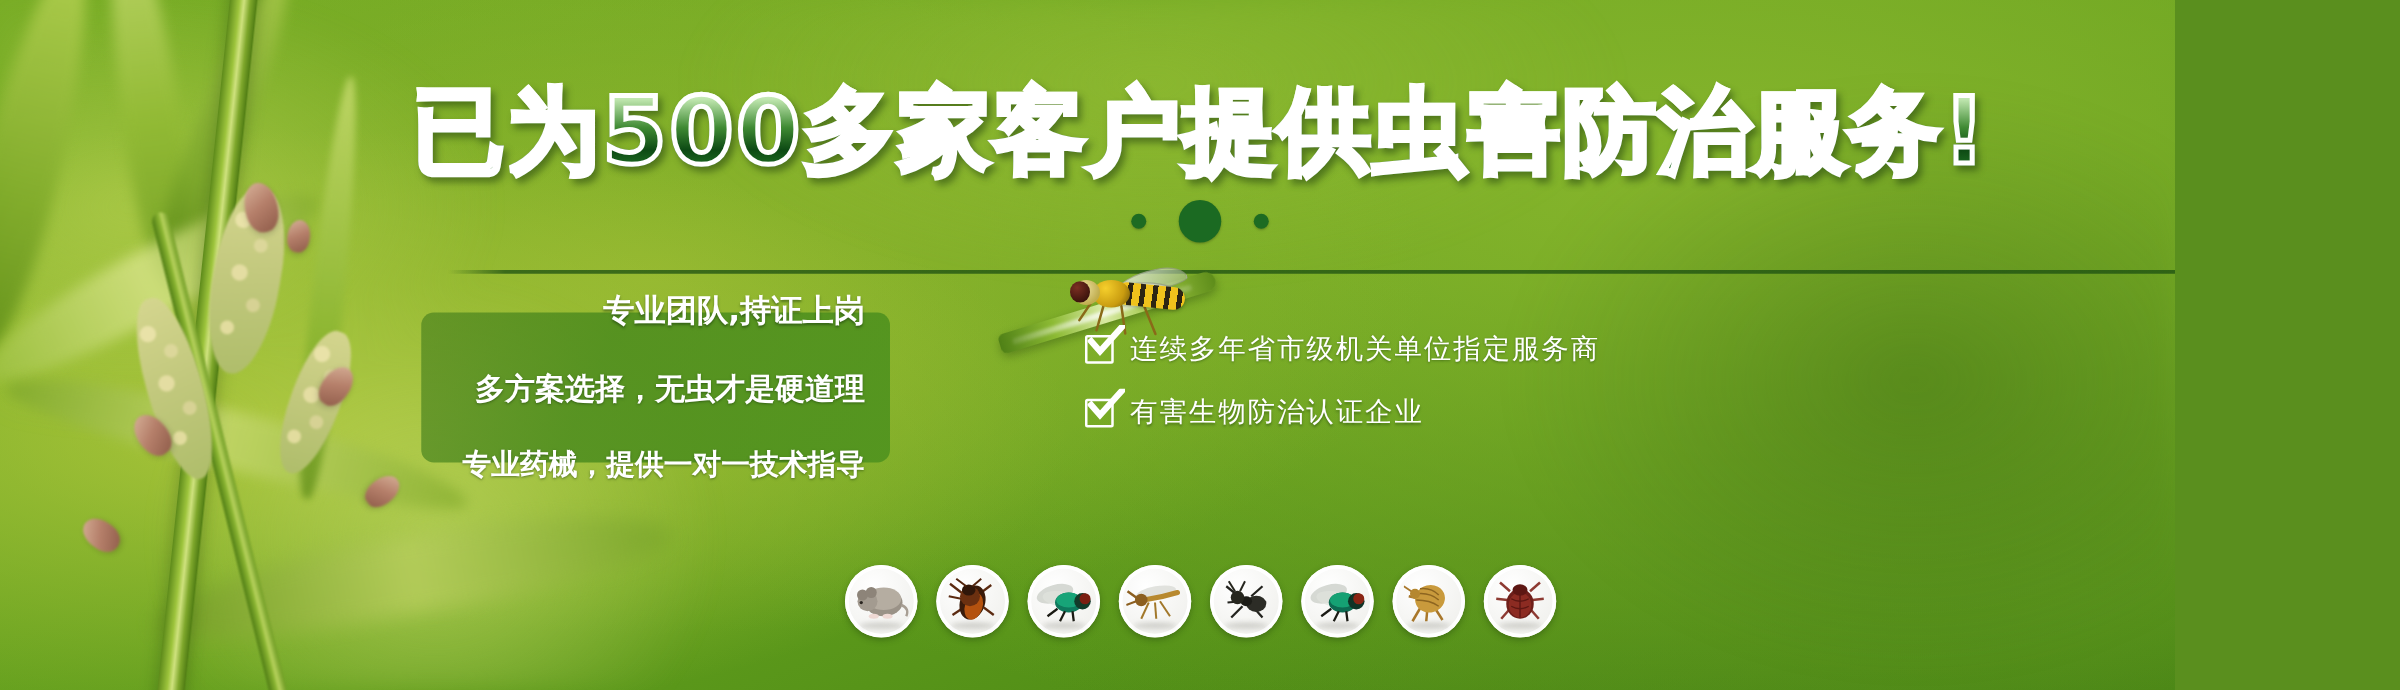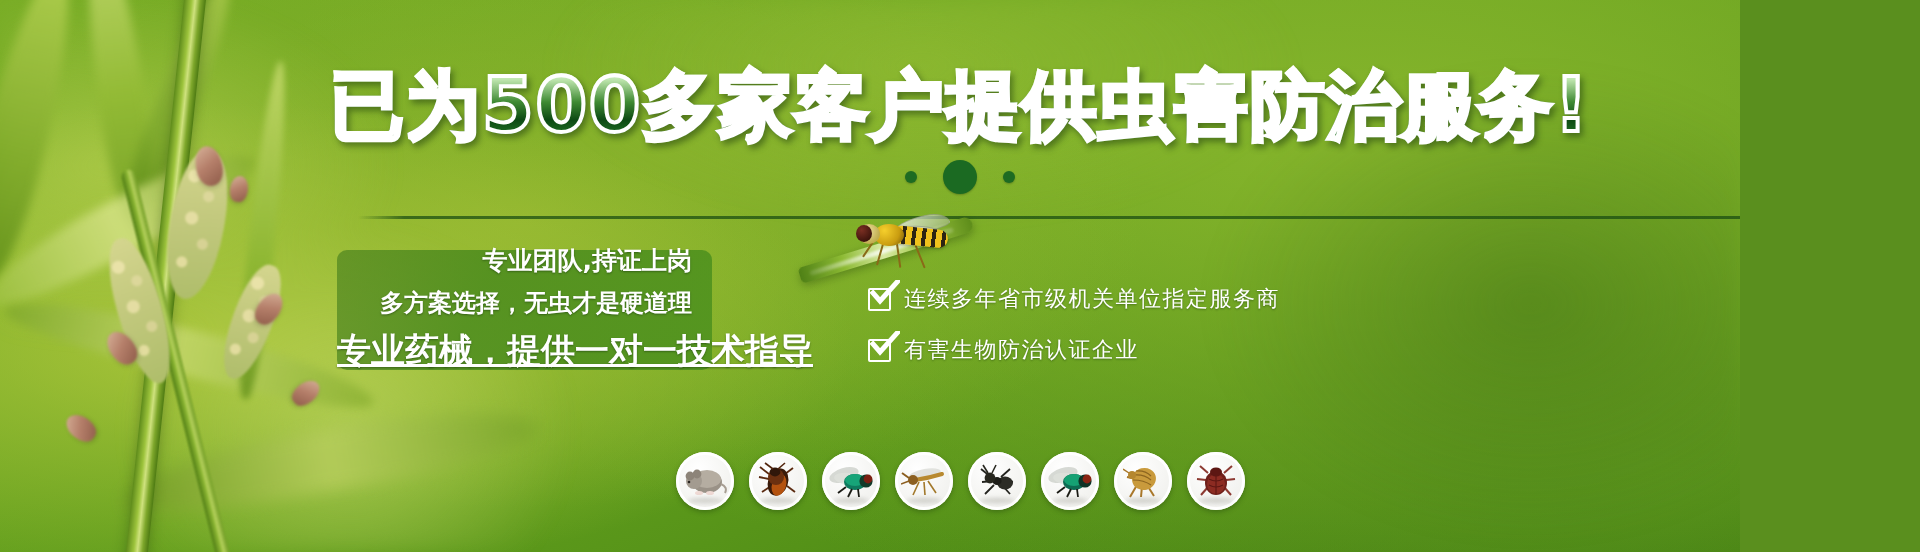--- a/index.html
+++ b/index.html
@@ -126,30 +126,31 @@
   .dot.d2{ width:34px; height:34px; background:#1b6a22; }
   .dot.d3{ width:12px; height:12px; }
 
   
   .slogan-box{
     position:absolute; left:337px; top:250px; width:375px; height:120px;
     background:linear-gradient(115deg,rgba(56,116,24,.55) 0%,rgba(70,136,28,.80) 38%,rgba(78,146,30,.88) 100%);
     border-radius:10px;
     display:flex; flex-direction:column; justify-content:center;
     padding:6px 10px 8px 0;
+    gap:20px;
   }
   .slogan-line{
     color:#ffffff; font-weight:bold; white-space:nowrap;
     text-align:right; padding-right:10px;
     text-shadow:0 1px 2px rgba(20,50,10,.5);
     font-family:"DejaVu Sans","Liberation Sans",sans-serif;
   }
   .slogan-line.l1{ font-size:25px; margin-bottom:10px; }
   .slogan-line.l2{ font-size:24px; margin-bottom:9px; }
-  .slogan-line.l3{ font-size:34px;text-decoration:underline; }
+  .slogan-line.l3{ font-size:23px; }
 
   
   .leaf-wrap{ position:absolute; left:800px; top:230px; width:200px; height:80px; }
   .leaf-blade{
     position:absolute; left:0; top:38px; width:180px; height:16px;
     transform:rotate(-17deg); transform-origin:left center;
     background:linear-gradient(90deg,#4f8016 0%,#8cba33 25%,#d7e9a2 48%,#9cc53f 72%,#5d8c1a 100%);
     border-radius:8px 14px 14px 8px;
     filter:blur(.4px);
     box-shadow:0 3px 8px rgba(25,55,10,.35);
@@ -192,21 +193,21 @@
   .fly .leg{
     position:absolute; width:2px; background:#8a6a18; border-radius:2px;
     transform-origin:top center;
   }
   .fly .leg.g1{ left:30px; top:30px; height:22px; transform:rotate(16deg);}
   .fly .leg.g2{ left:44px; top:30px; height:24px; transform:rotate(-8deg);}
   .fly .leg.g3{ left:62px; top:30px; height:26px; transform:rotate(-22deg);}
   .fly .leg.g4{ left:20px; top:28px; height:18px; transform:rotate(34deg);}
 
   
-  .checklist{ position:absolute; left:868px; top:284px; }
+  .checklist{ position:absolute; left:868px; top:264px; }
   .check-row{ display:flex; align-items:center; margin-bottom:21px; }
   .check-box{
     width:23px; height:23px; position:relative; flex:0 0 auto; margin-right:13px;
   }
   .check-box .frame{
     position:absolute; inset:0; border:2px solid #ffffff; border-radius:2px;
   }
   .check-box .tick{
     position:absolute; left:2px; top:-8px; width:30px; height:26px;
   }

